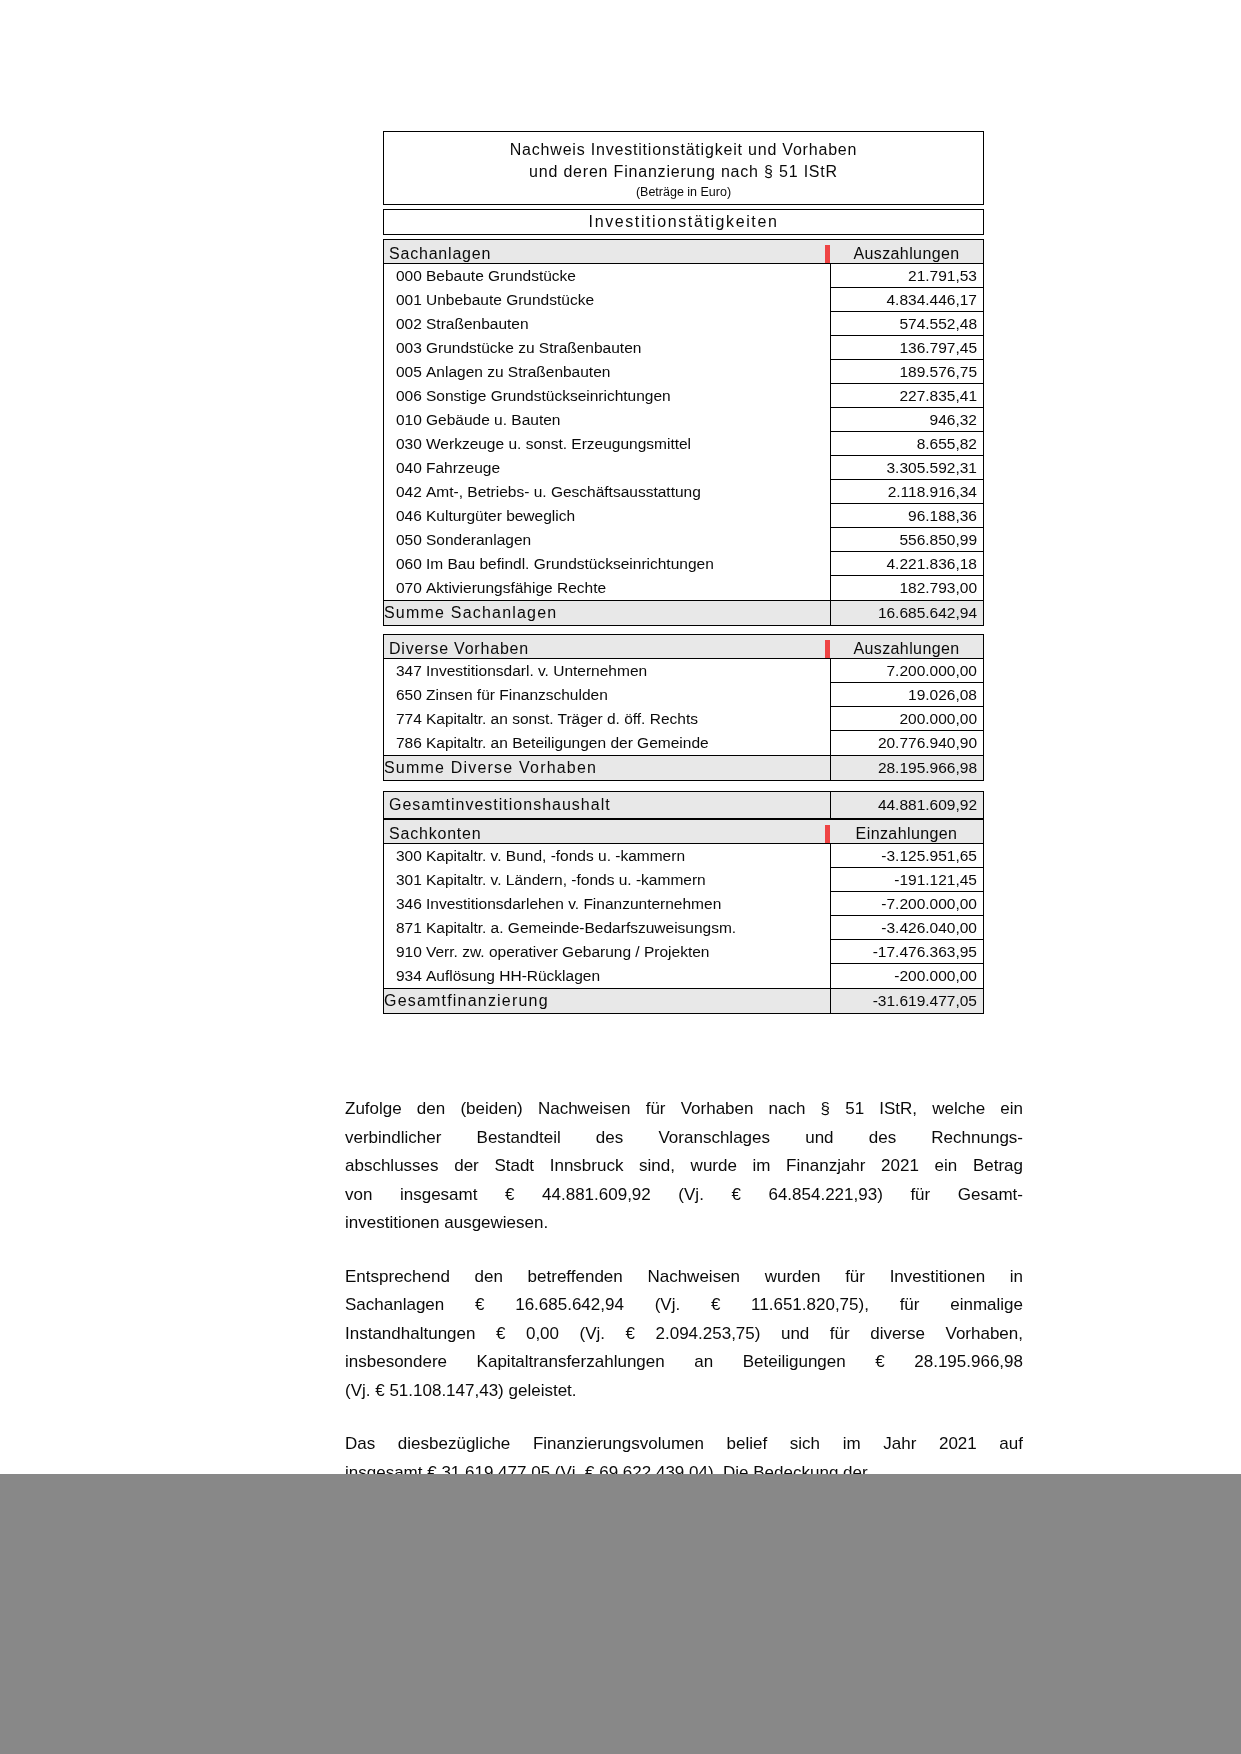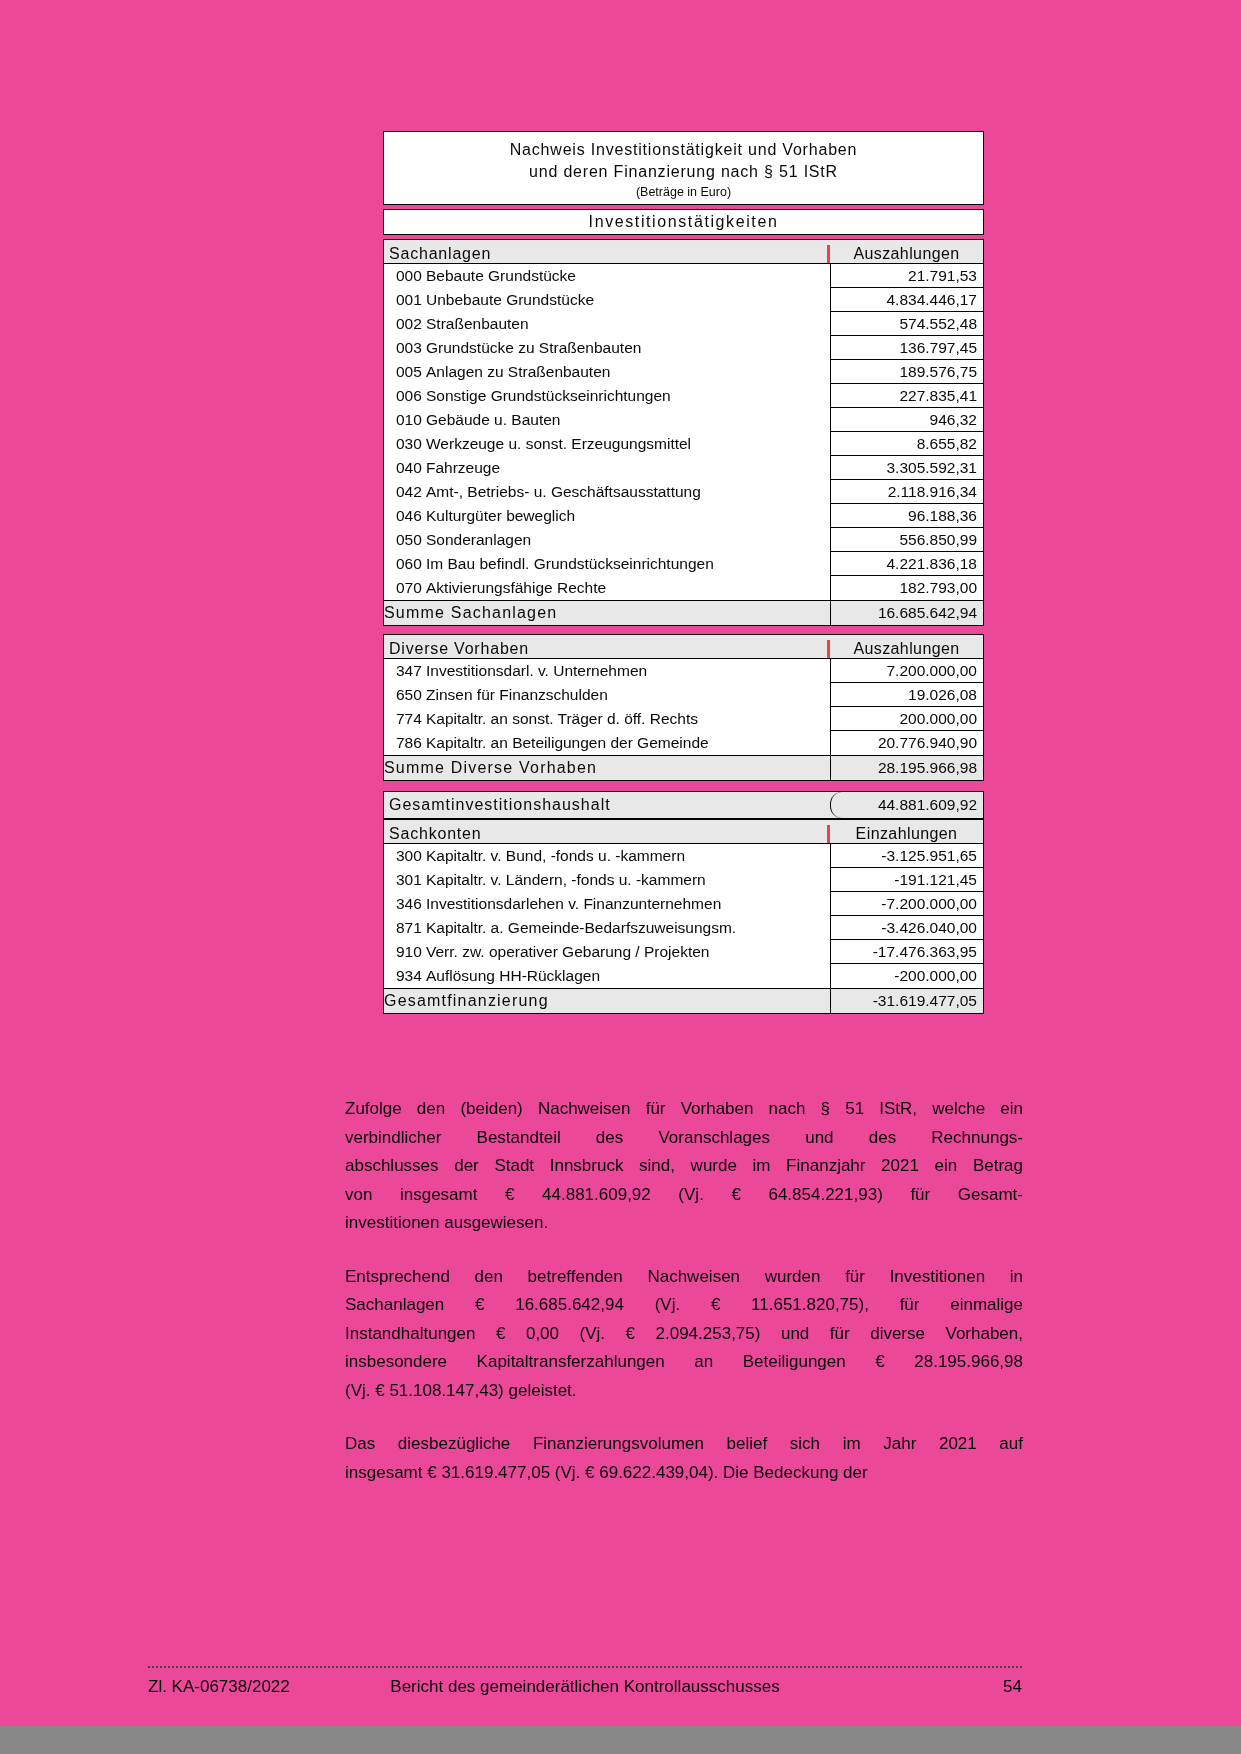--- a/index.html
+++ b/index.html
@@ -1,20 +1,20 @@
 <!DOCTYPE html>
 <html><head>
 <meta charset="utf-8">
 <style>
   html,body { margin:0; padding:0; background:#888; }
   .page {
     position: relative;
     width: 1241px;
-    height: 1726px;
-    background: #ec4899;
+    height: 1474px;
+    background: #ffffff;
     color: #0a0a0a;
     font-family: "Liberation Sans", sans-serif;
     overflow: hidden;
   }
 
   
   .tbl {
     position: absolute;
     left: 383px;
     top: 131px;
@@ -45,21 +45,21 @@
   }
   .ch-label {
     flex: 1;
     display: flex; align-items: center;
     padding-left: 5px;
     font-size: 16px;
     letter-spacing: 0.8px;
   }
   .ch-value {
     width: 153px;
-    border-left: 3px solid #ef4444;
+    border-left: 5px solid #ef4444;
     display: flex; align-items: center; justify-content: center;
     font-size: 16px;
     letter-spacing: 0.4px;
     margin-left: 6px;
   }
 
   .row { display: flex; align-items: stretch; height: 24px; }
   .code { width: 42px; padding-left: 12px; box-sizing: border-box; display: flex; align-items: center; }
   .lbl  { flex: 1; display: flex; align-items: center; white-space: nowrap; overflow: hidden; }
   .val  {
@@ -95,21 +95,21 @@
     height: 28px;
     margin-bottom: 0;
   }
   .gesamt-label {
     flex: 1;
     display: flex; align-items: center;
     padding-left: 5px;
     font-size: 16px;
     letter-spacing: 1px;
   }
-  .gesamt-block .val { border-bottom: none; border-radius: 12px; }
+  .gesamt-block .val { border-bottom: none; }
 
   
   .bodytext {
     position: absolute;
     left: 345px;
     top: 1095px;
     width: 678px;
     font-size: 17px;
     line-height: 28.5px;
   }

